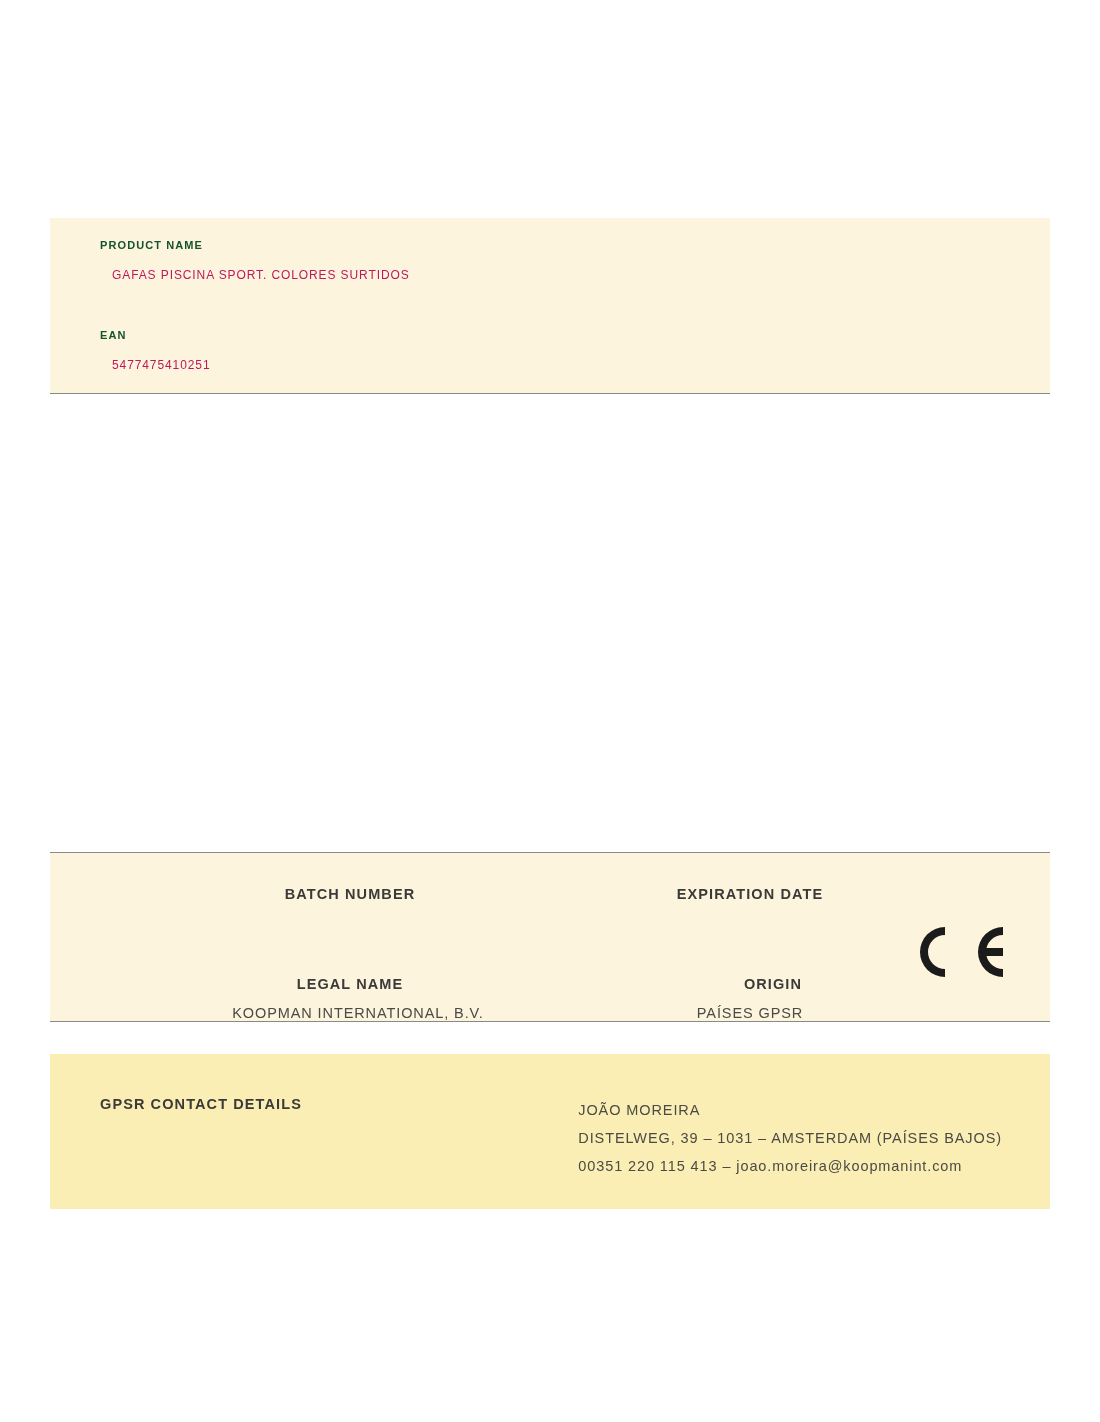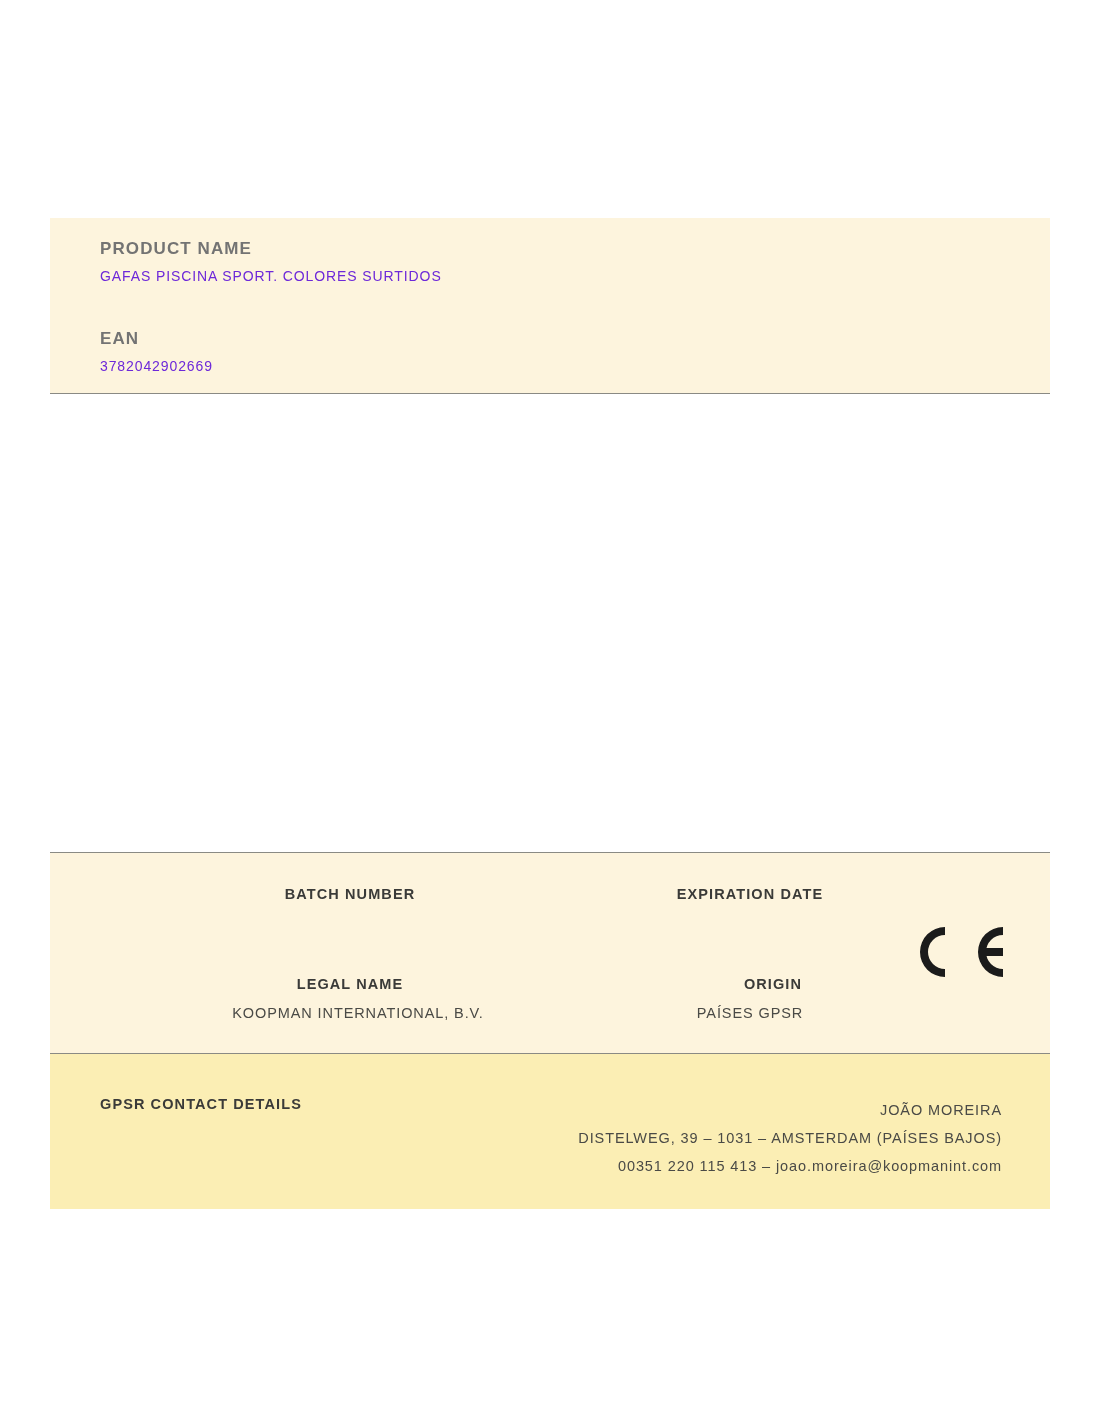--- a/index.html
+++ b/index.html
@@ -27,30 +27,31 @@
     position: absolute;
     left: 50px;
     top: 218px;
     width: 1000px;
     height: 176px;
     background: #fdf4dd;
     box-sizing: border-box;
     border-bottom: 1.5px solid #8a8a84;
   }
   .field-label {
-    font-size: 17px;
+    font-size: 11px;
     font-weight: bold;
     letter-spacing: 1.1px;
-    color: #737373;
+    color: #14532d;
   }
   .field-value {
-    font-size: 14px;
+    font-size: 12px;
     font-weight: normal;
     letter-spacing: 0.9px;
-    color: #6d28d9;
+    color: #be185d;
+    margin-left: 12px;
   }
   .top-block .f1-label { position: absolute; left: 50px; top: 21px; }
   .top-block .f1-value { position: absolute; left: 50px; top: 50px; }
   .top-block .f2-label { position: absolute; left: 50px; top: 111px; }
   .top-block .f2-value { position: absolute; left: 50px; top: 140px; }
 
   
   .mid-gap {
     position: absolute;
     left: 50px;
@@ -59,21 +60,21 @@
     height: 458px;
     background: #ffffff;
   }
 
   
   .info-block {
     position: absolute;
     left: 50px;
     top: 852px;
     width: 1000px;
-    height: 202px;
+    height: 170px;
     background: #fdf4dd;
     box-sizing: border-box;
     border-top: 1.5px solid #8a8a84;
     border-bottom: 1.5px solid #8a8a84;
   }
   .info-col-label {
     position: absolute;
     font-size: 14.5px;
     font-weight: bold;
     letter-spacing: 1.1px;
@@ -124,38 +125,38 @@
     top: 42px;
     font-size: 14.5px;
     font-weight: bold;
     letter-spacing: 1.1px;
     color: #3a3a38;
   }
   .gpsr-lines {
     position: absolute;
     right: 48px;
     top: 42px;
-    text-align: right;
+    text-align: left;
     font-size: 14.5px;
     letter-spacing: 0.9px;
     color: #4a4a46;
     line-height: 28px;
   }
   .gpsr-lines div { white-space: nowrap; }
 </style>
 </head>
 <body>
 
 <div class="page">
 
   <section class="top-block">
     <div class="field-label f1-label">PRODUCT NAME</div>
     <div class="field-value f1-value">GAFAS PISCINA SPORT. COLORES SURTIDOS</div>
     <div class="field-label f2-label">EAN</div>
-    <div class="field-value f2-value">3782042902669</div>
+    <div class="field-value f2-value">5477475410251</div>
   </section>
 
   <div class="mid-gap"></div>
 
   <section class="info-block">
     <div class="info-col-label batch-label">BATCH NUMBER</div>
     <div class="info-col-value batch-value"></div>
 
     <div class="info-col-label exp-label">EXPIRATION DATE</div>
     <div class="info-col-value exp-value"></div>

